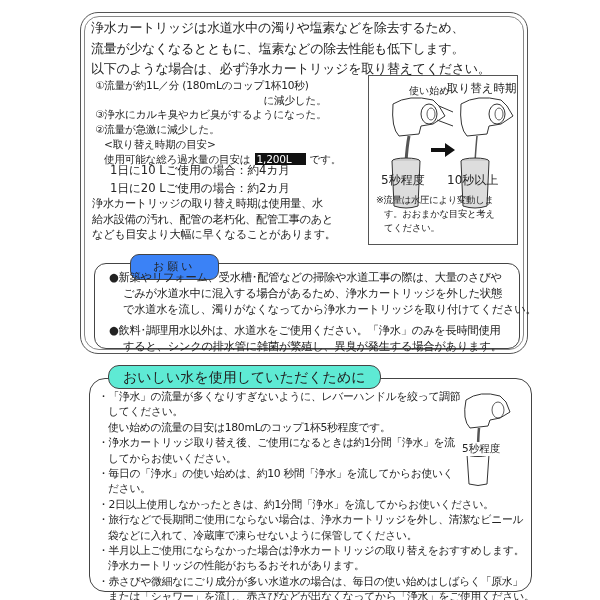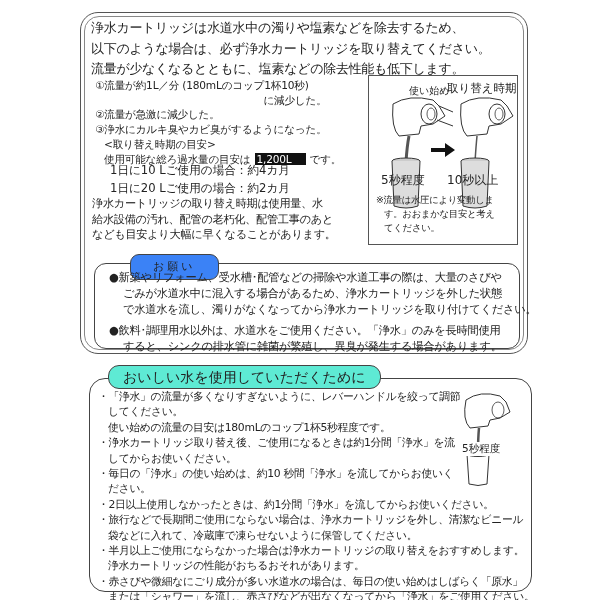--- a/index.html
+++ b/index.html
@@ -47,29 +47,29 @@
   .tips-text .cont { padding-left:10px; }
 </style>
 </head>
 <body>
 
 <div class="abs outer-box"></div>
 <div class="abs outer-box-inner"></div>
 
 <div class="abs lead">
   <div>浄水カートリッジは水道水中の濁りや塩素などを除去するため、</div>
+  <div>流量が少なくなるとともに、塩素などの除去性能も低下します。</div>
   <div>以下のような場合は、必ず浄水カートリッジを取り替えてください。</div>
-  <div>流量が少なくなるとともに、塩素などの除去性能も低下します。</div>
 </div>
 
 <div class="abs cond">
   <div>①流量が約1L／分 (180mLのコップ1杯10秒)</div>
   <div class="indent">に減少した。</div>
+  <div>③浄水にカルキ臭やカビ臭がするようになった。</div>
   <div>②流量が急激に減少した。</div>
-  <div>③浄水にカルキ臭やカビ臭がするようになった。</div>
 </div>
 
 <div class="abs guide">
   <div>&lt;取り替え時期の目安&gt;</div>
   <div>
     <span>使用可能な総ろ過水量の目安は</span><span class="badge">1,200L</span><span>です。</span>
   </div>
 </div>
 
 <div class="abs months">

